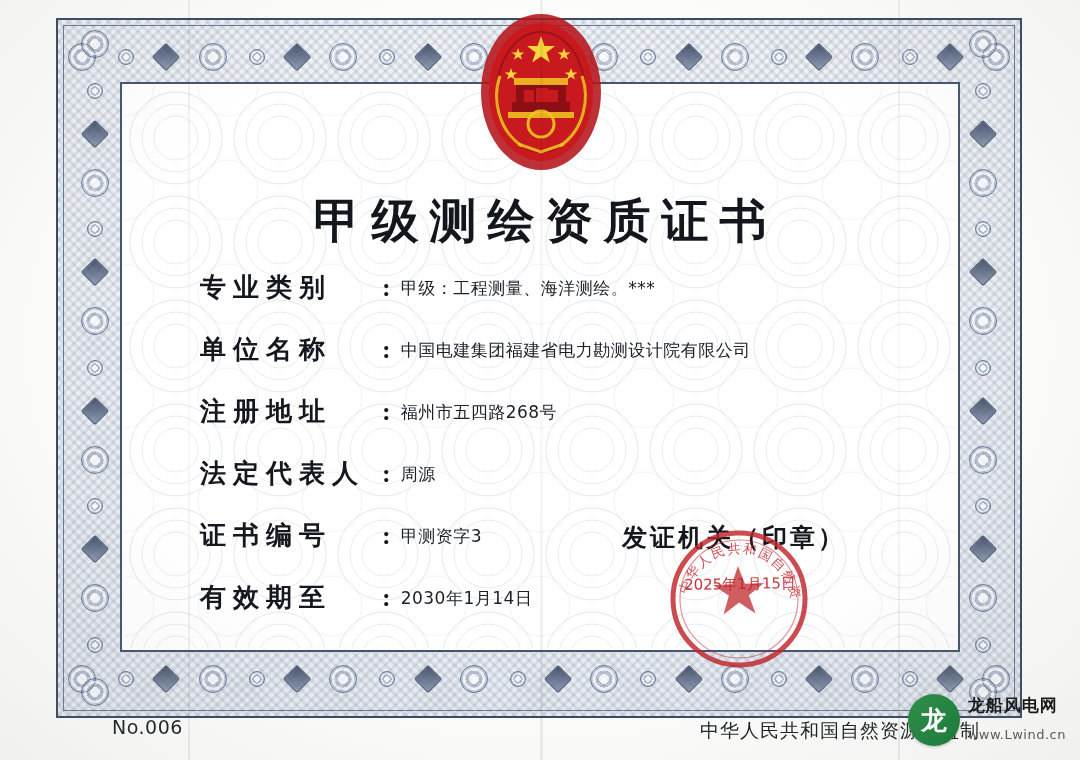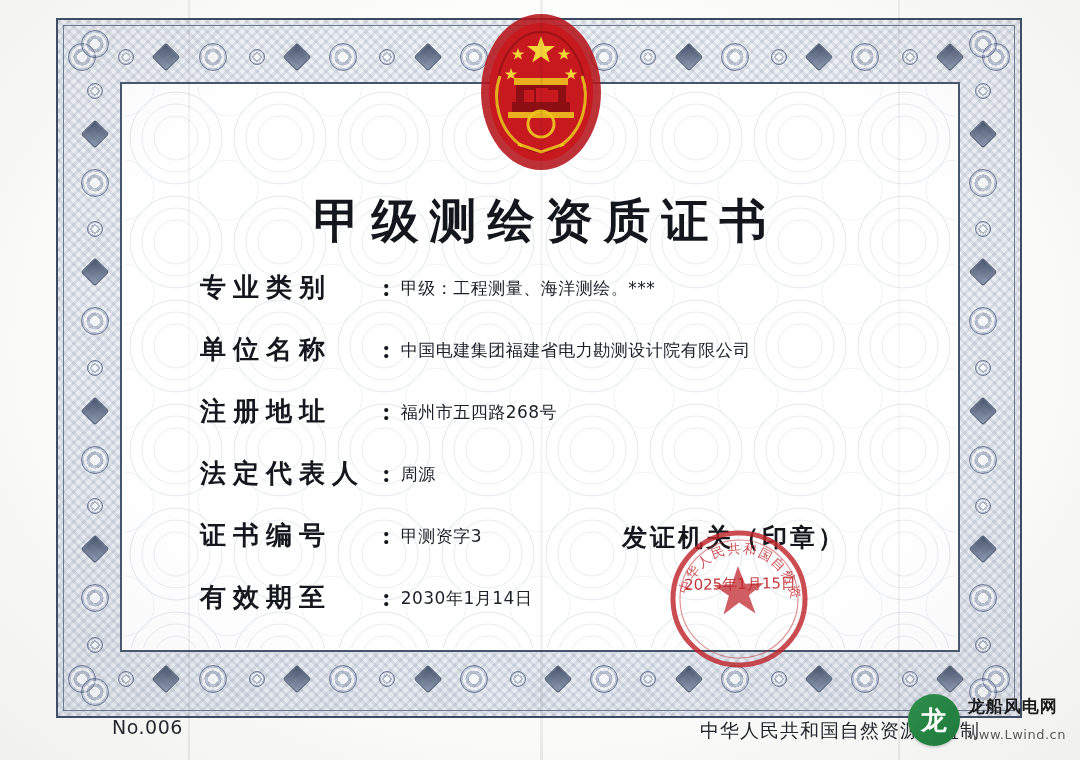--- a/index.html
+++ b/index.html
@@ -282,21 +282,21 @@
   .wm-text {
     display: flex;
     flex-direction: column;
     justify-content: center;
     line-height: 1.15;
   }
   .wm-title {
     font-size: 17px;
     font-weight: bold;
     color: #1b1b1b;
-    font-family: Liberation Sans, sans-serif;
+    font-family: Liberation Mono, monospace;
     letter-spacing: 1px;
   }
   .wm-url {
     font-size: 13px;
     color: #5b5b5b;
     font-family: "DejaVu Sans", "Liberation Sans", sans-serif;
     letter-spacing: .5px;
     margin-top: 12px;
   }
 </style>

